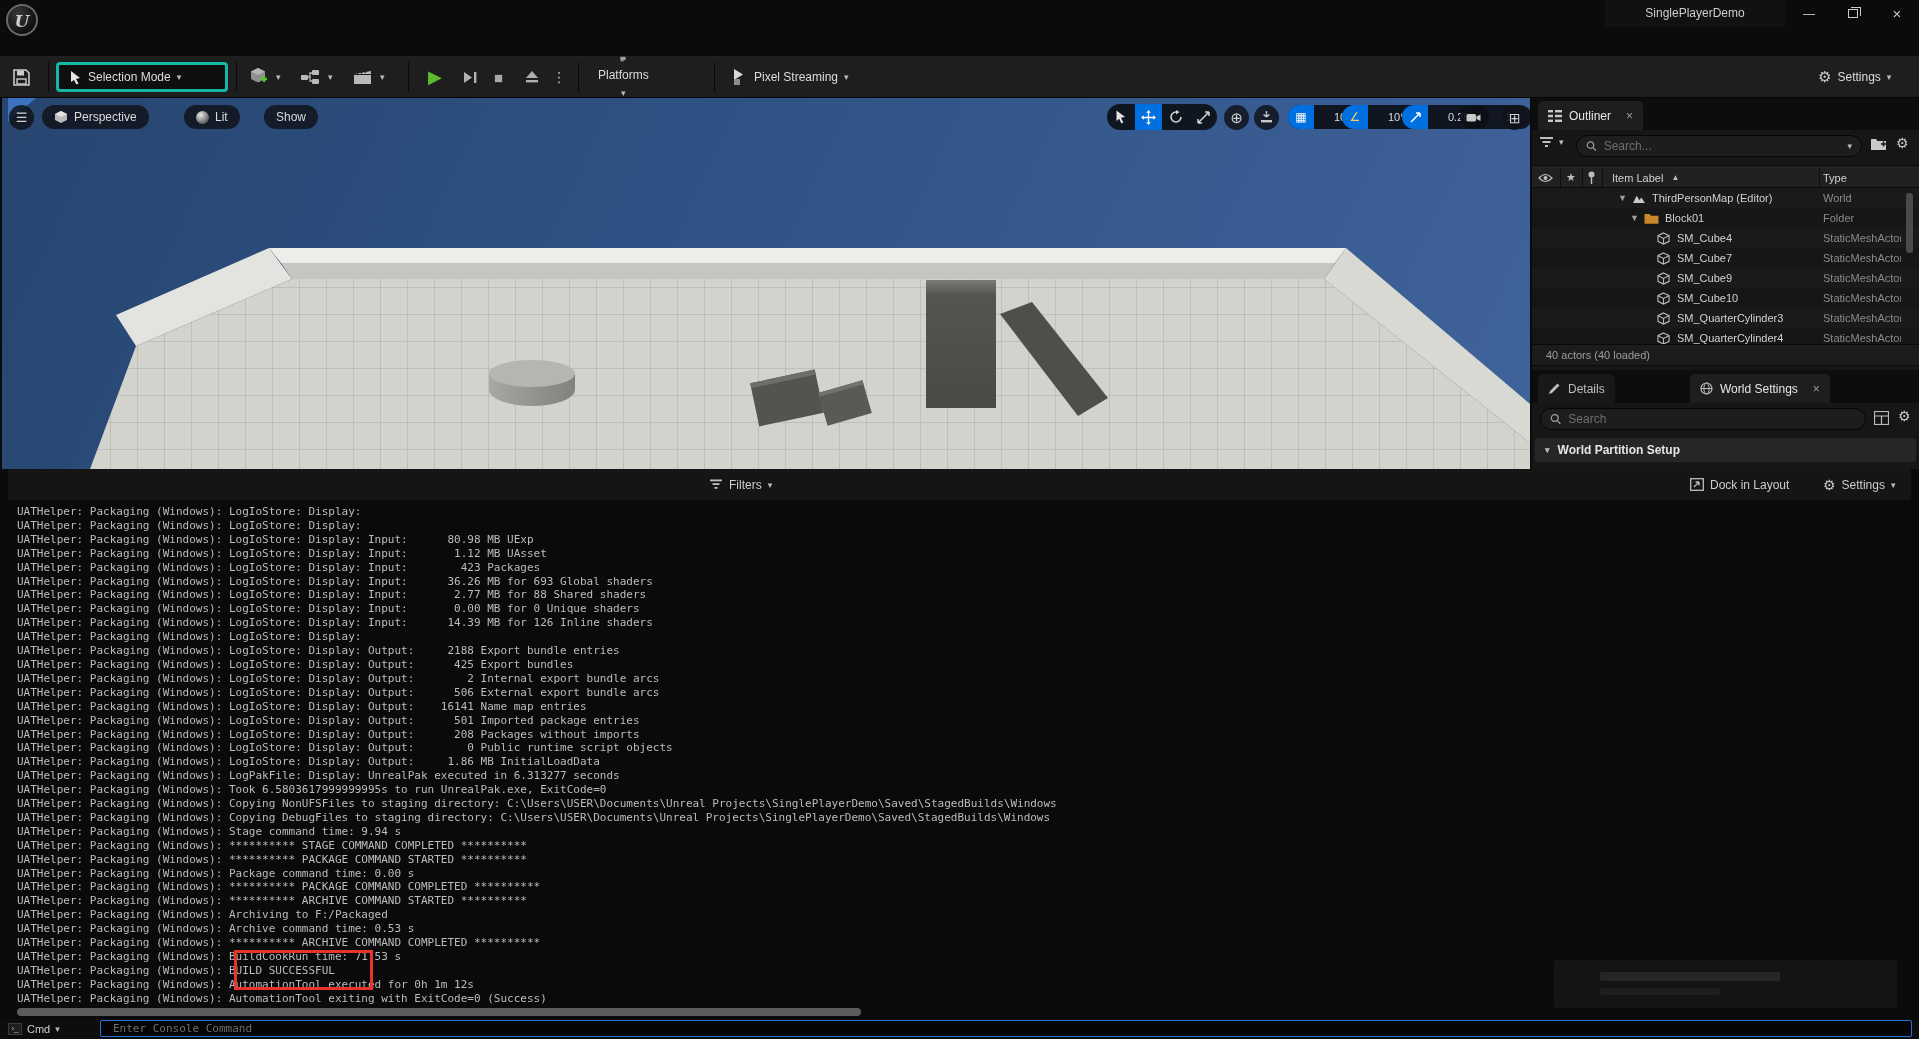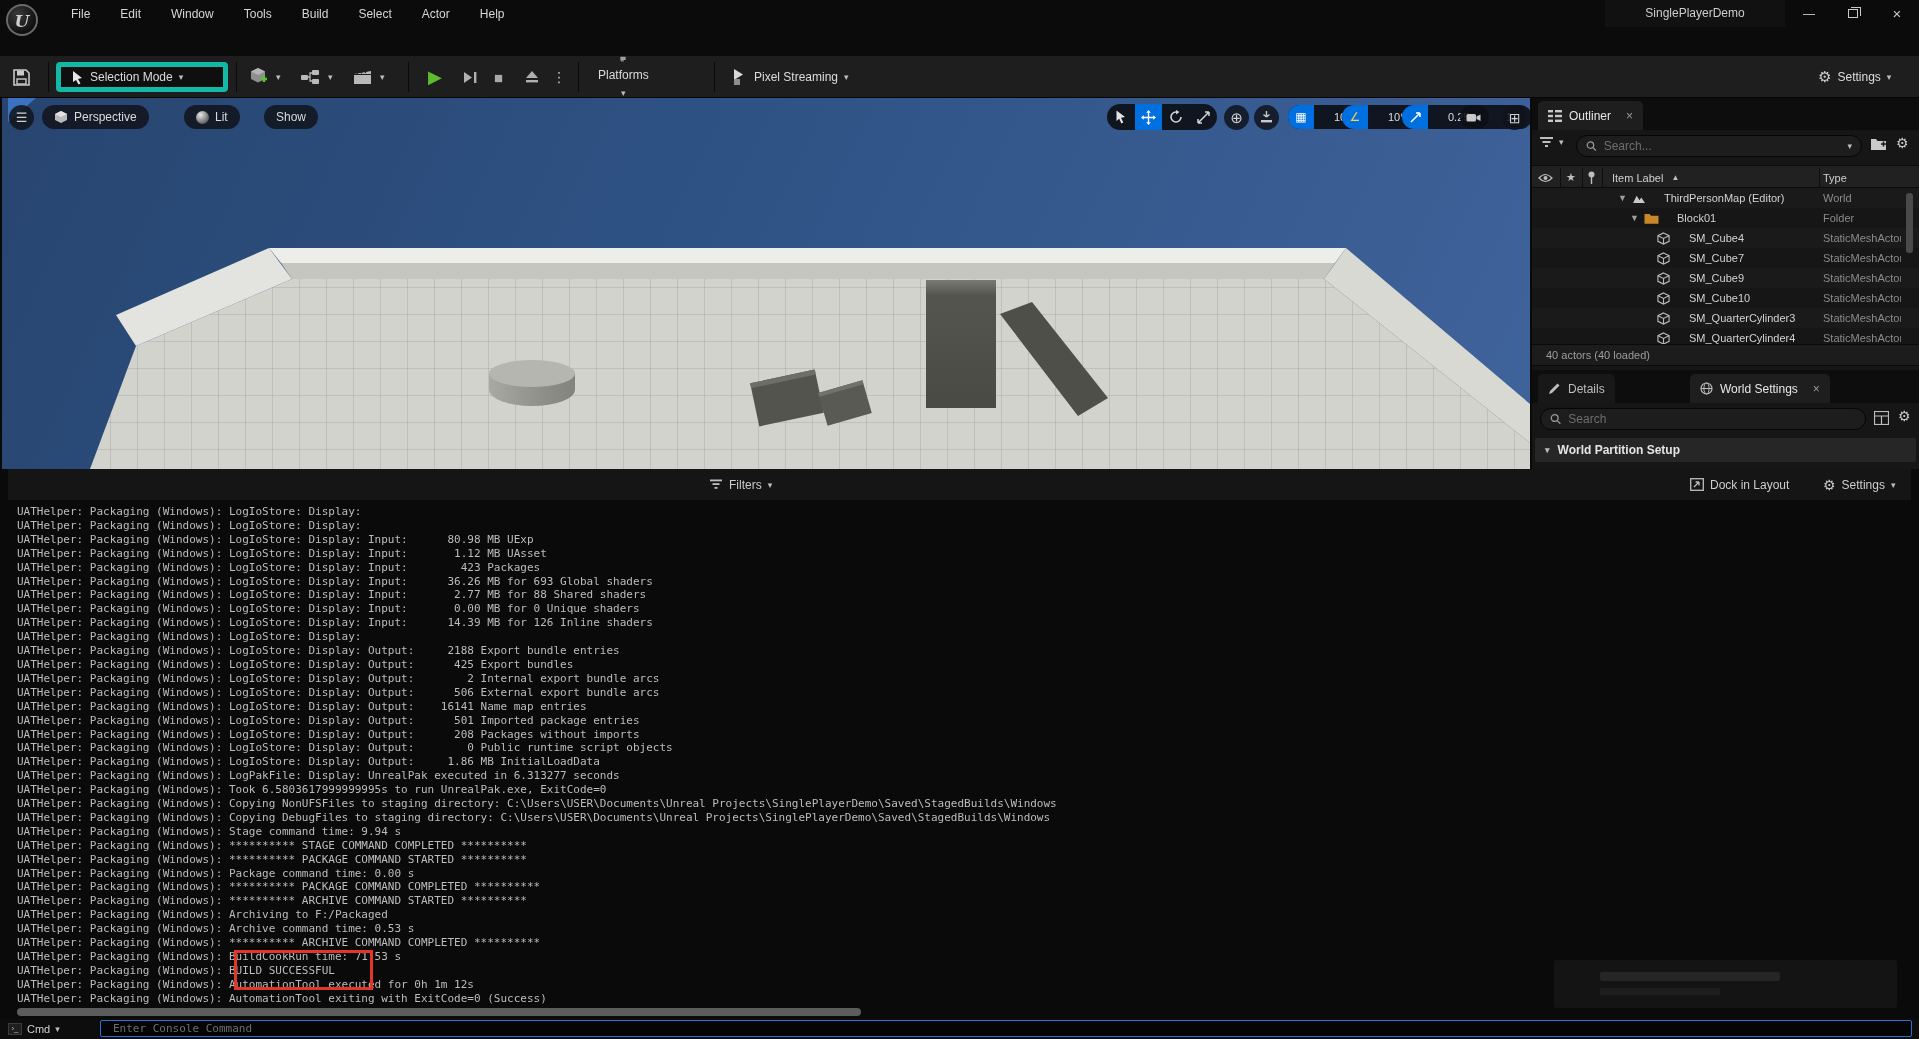--- a/index.html
+++ b/index.html
@@ -29,21 +29,21 @@
   .leveltab { position:absolute; left:60px; top:2px; width:218px; height:27px; background:#1e1e1e;
     border-radius:6px 6px 0 0; display:flex; align-items:center; gap:4px; padding:0 12px;
     color:#e4e4e4; font-size:12px;margin-top:33px; }
 
   
   .toolbar { position:absolute; left:0; top:56px; width:1919px; height:42px; background:#1e1e1e;
     border-bottom:1px solid #050505; }
   .tb-sep { position:absolute; top:6px; width:1px; height:30px; background:#0a0a0a; }
   .tb-item { position:absolute; top:0; height:42px; display:flex; align-items:center; gap:6px;
     color:#dcdcdc; font-size:12px; }
-  .mode-pill { background:#0f0f0f; border:5px solid #14b8a6; border-radius:4px; height:30px;
+  .mode-pill { background:#0f0f0f; border:3px solid #14b8a6; border-radius:4px; height:30px;
     top:6px; padding:0 10px; }
   .chev { font-size:9px; color:#bdbdbd; }
   .play-glyph { color:#5dbb2d; font-size:18px; line-height:1; }
   .gray-glyph { color:#a9a9a9; font-size:15px; line-height:1; }
   .kebab { color:#bdbdbd; font-size:14px; letter-spacing:0; }
 
   
   .viewport { position:absolute; left:2px; top:98px; width:1528px; height:371px; overflow:hidden;
     background:linear-gradient(115deg,#27456f 0%,#2e5183 40%,#3f639b 100%); }
   .vp-shape { position:absolute; left:0; top:0; width:1528px; height:371px; }
@@ -103,21 +103,21 @@
   .search-pill input::placeholder { color:#6e6e6e; }
   .ol-header { position:absolute; left:0; top:67px; width:387px; height:23px; background:#212121;
     border-top:1px solid #0b0b0b; border-bottom:1px solid #0b0b0b; color:#cfcfcf; font-size:11px; }
   .ol-hcell { position:absolute; top:0; height:23px; display:flex; align-items:center; }
   .ol-hdiv { position:absolute; top:2px; width:1px; height:19px; background:#0e0e0e; }
   .ol-rows { position:absolute; left:0; top:90px; width:387px; height:156px; overflow:hidden; }
   .ol-row { position:relative; width:387px; height:20px; font-size:11px; color:#d2d2d2;
     display:flex; align-items:center; }
   .ol-row:nth-child(odd) { background:#1a1a1a; }
   .ol-row:nth-child(even) { background:#161616; }
-  .ol-label { position:absolute; white-space:nowrap;margin-left:12px; }
+  .ol-label { position:absolute; white-space:nowrap; }
   .ol-type { position:absolute; left:291px; width:78px; overflow:hidden; white-space:nowrap;
     color:#8b8b8b; }
   .ol-arrow { position:absolute; color:#9f9f9f; font-size:9px; }
   .ol-scroll { position:absolute; left:374px; top:95px; width:7px; height:60px; background:#4a4a4a;
     border-radius:3px; }
   .ol-footer { position:absolute; left:0; top:246px; width:387px; height:22px; background:#1c1c1c;
     border-top:1px solid #0a0a0a; border-bottom:1px solid #0a0a0a; color:#9d9d9d; font-size:11px;
     display:flex; align-items:center; padding-left:14px; }
   .dt-tabrow { position:absolute; left:0; top:272px; width:387px; height:33px; background:#0d0d0d; }
   .rp-search-row { position:absolute; left:0; top:307px; width:387px; height:28px; background:#161616; }
@@ -157,30 +157,20 @@
 
   svg.ic { display:block; }
 </style>
 </head>
 <body>
 
 <div id="root">
 
   <div class="titlebar">
     <div class="ue-logo">U</div>
-    <div class="menubar">
-      <span class="menu-item">File</span>
-      <span class="menu-item">Edit</span>
-      <span class="menu-item">Window</span>
-      <span class="menu-item">Tools</span>
-      <span class="menu-item">Build</span>
-      <span class="menu-item">Select</span>
-      <span class="menu-item">Actor</span>
-      <span class="menu-item">Help</span>
-    </div>
     <div class="win-title">SinglePlayerDemo</div>
     <div class="win-btns">
       <div class="win-btn">—</div>
       <div class="win-btn">
           <span class="restore-glyph"></span>
         </div>
       <div class="win-btn" style="font-size:15px;">×</div>
     </div>
   </div>
 

